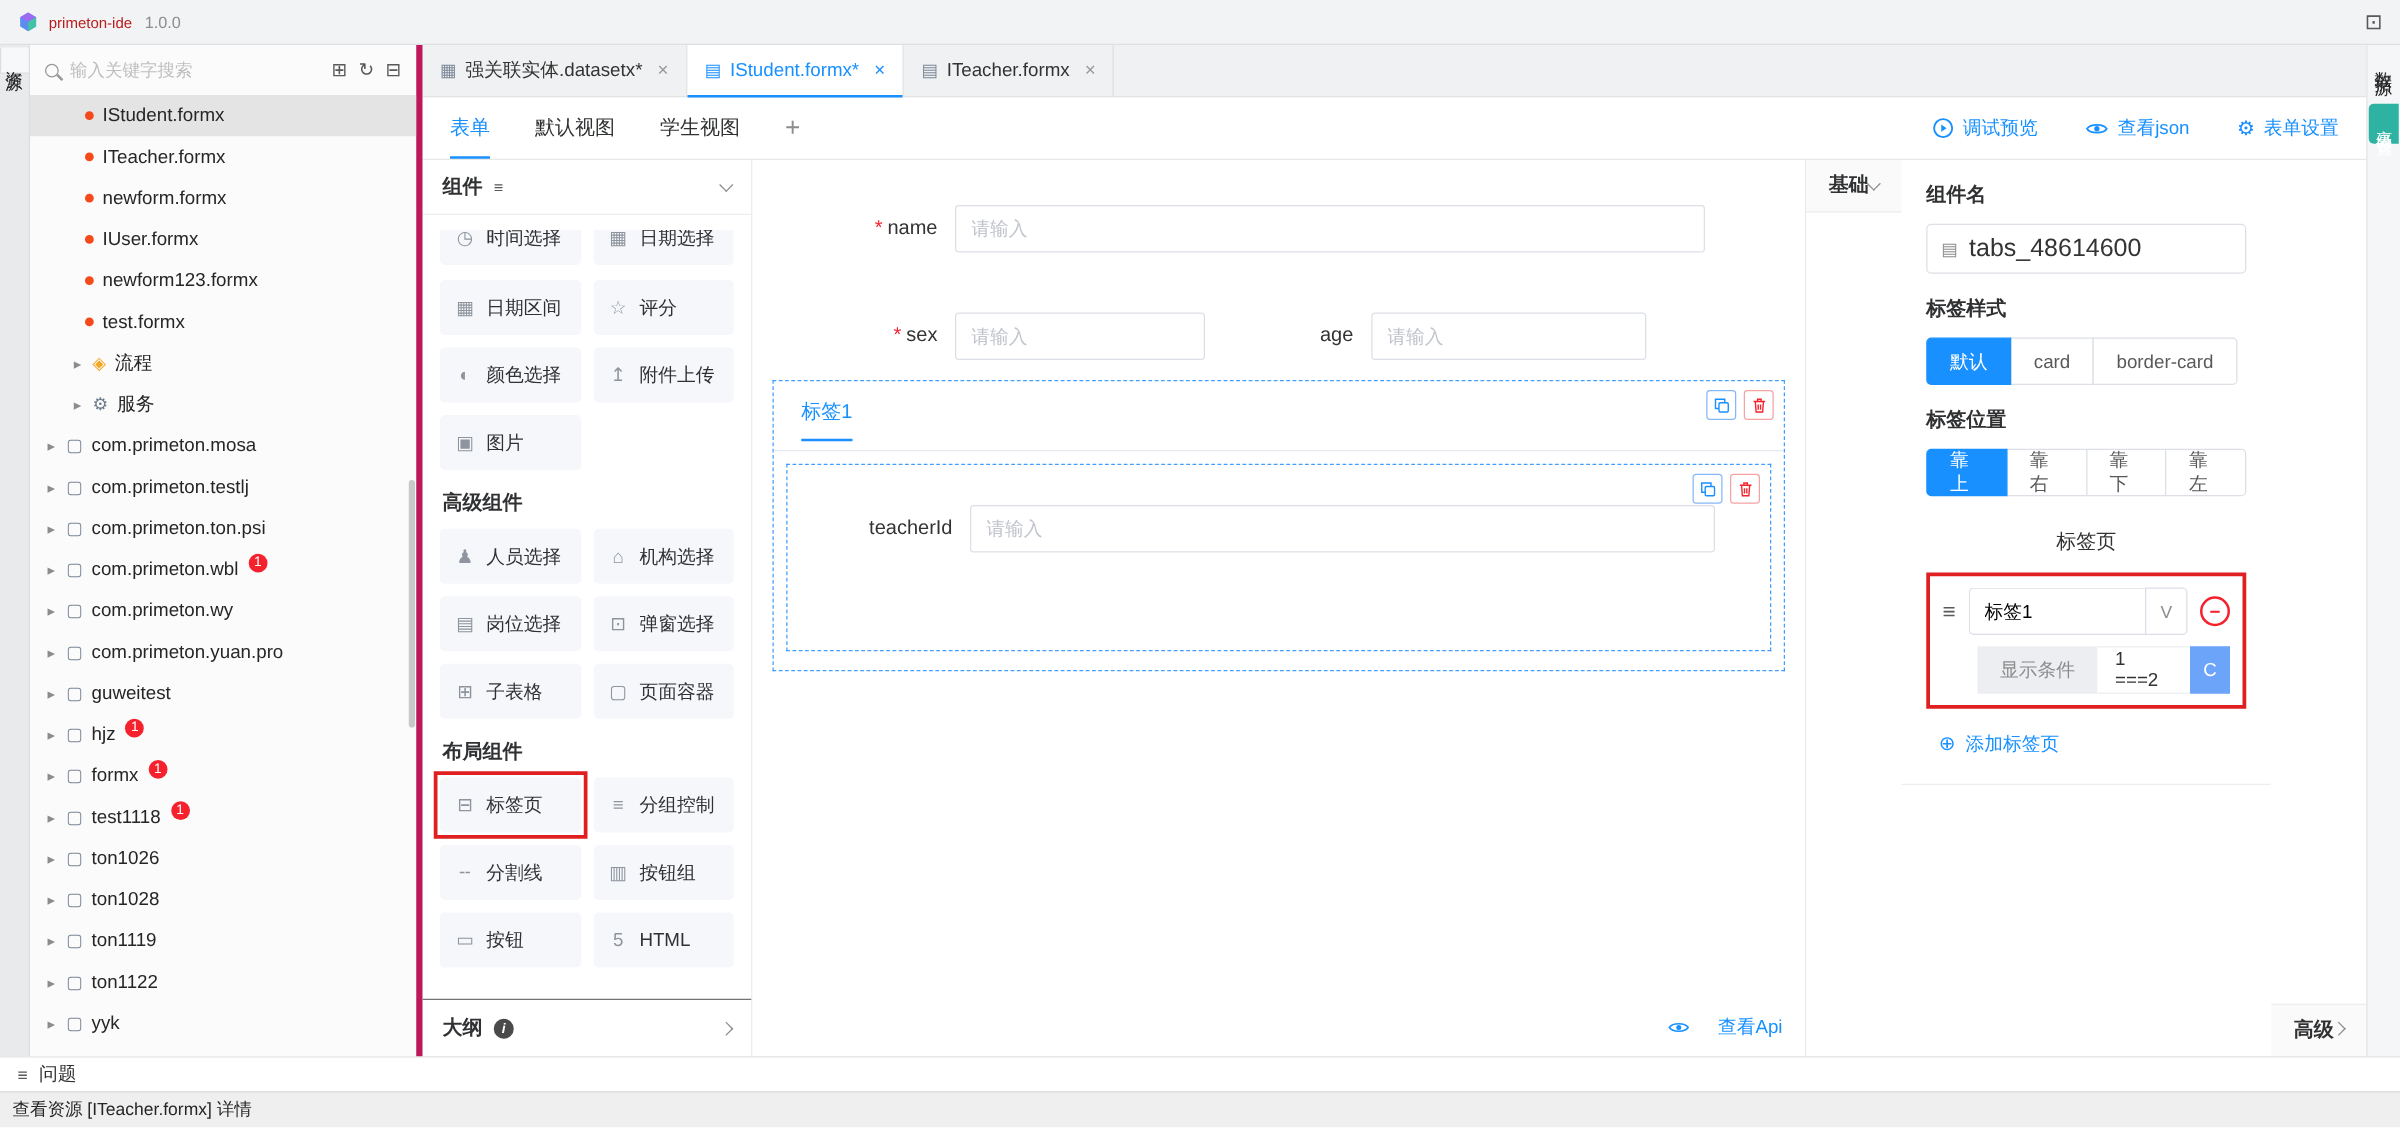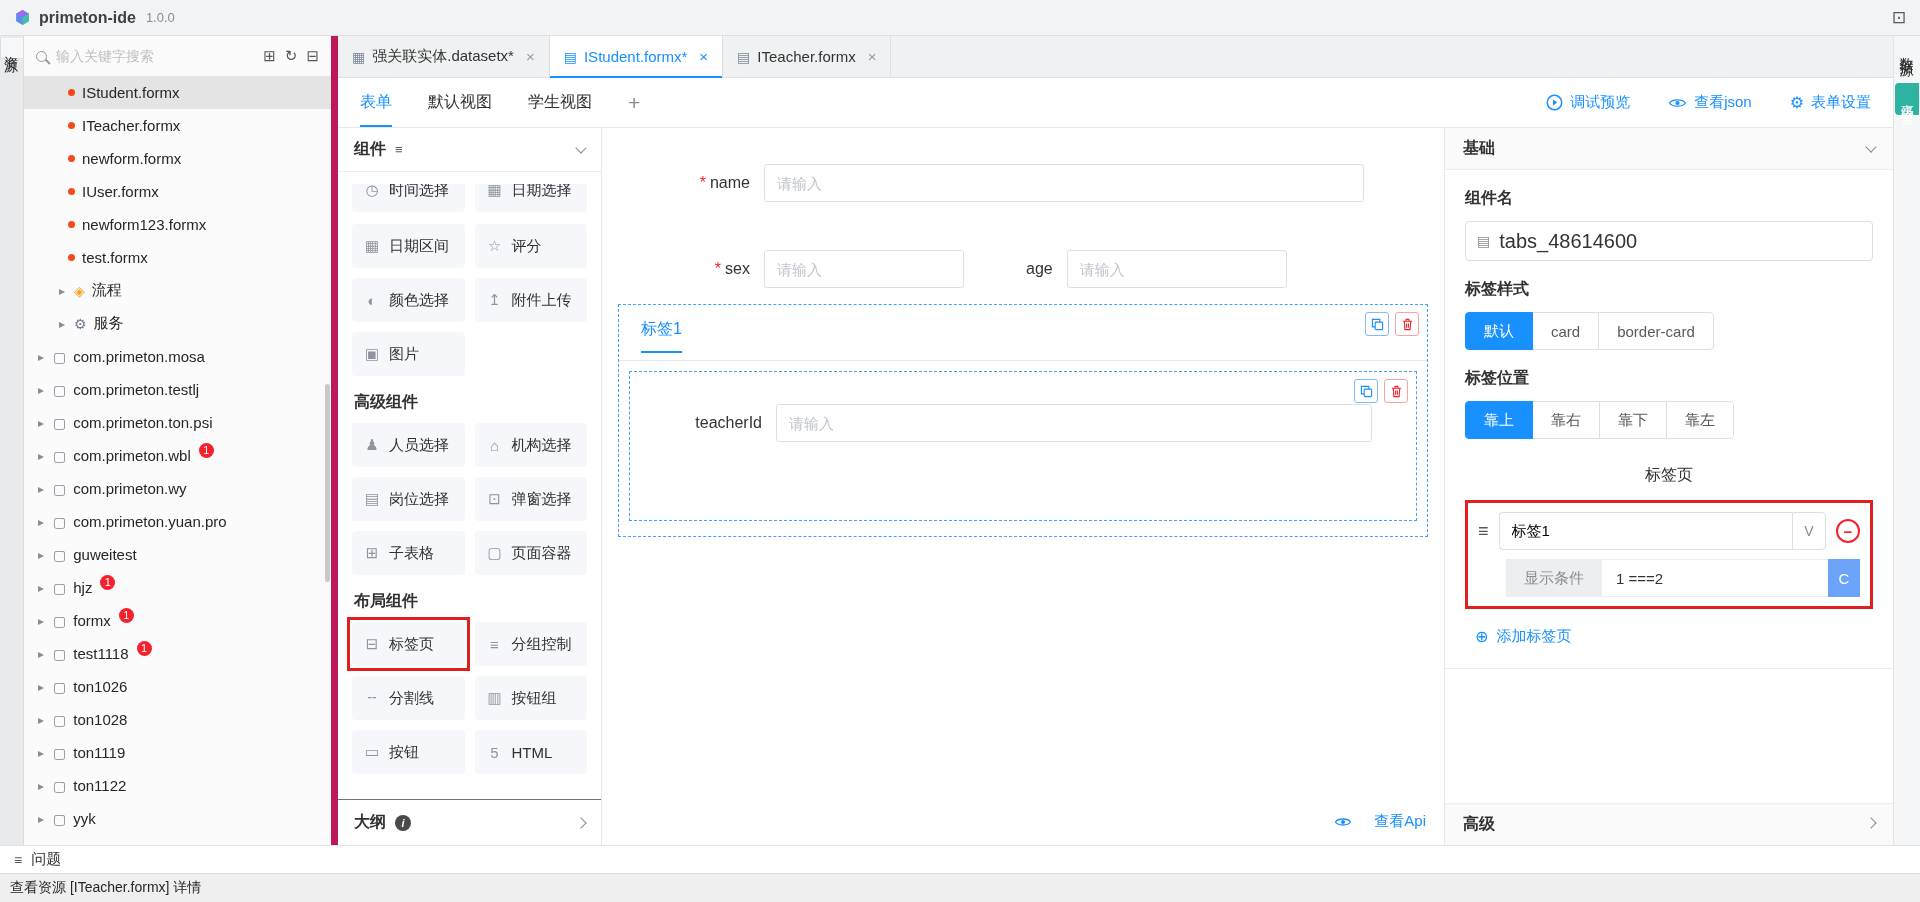--- a/index.html
+++ b/index.html
@@ -1,30 +1,30 @@
 <!DOCTYPE html>
 <html><head>
 <meta charset="utf-8">
 <style>
   *{box-sizing:border-box;margin:0;padding:0}
   html,body{width:1920px;height:902px;overflow:hidden}
   body{font-family:"Liberation Sans","DejaVu Sans",sans-serif;font-size:15px;color:#303133;background:#fff}
   .app{display:flex;flex-direction:column;height:100%}
   
   .topbar{height:36px;background:#f2f3f5;border-bottom:1px solid #e0e0e0;display:flex;align-items:center;padding:0 14px;gap:8px;flex:none}
-  .app-title{font-weight:bold;font-size:16px;color:#404040}
+  .app-title{font-weight:normal;font-size:12px;color:#b91c1c}
   .app-version{color:#8c8c8c;font-size:13px;margin-left:2px}
   .topbar .spacer{flex:1}
   .win-icon{color:#595959;font-size:17px}
   
   .main{flex:1;display:flex;min-height:0}
   .left-rail{width:24px;background:#e9eaec;border-right:1px solid #ddd;display:flex;flex-direction:column;align-items:center;padding-top:2px;flex:none}
   .rail-tab{writing-mode:vertical-rl;letter-spacing:3px;font-size:14px;color:#262626;background:#f7f8fa;border:1px solid #ddd;border-top:none;padding:7px 2px}
   
-  .sidebar{width:314px;background:#fbfbfb;border-right:7px solid #be185d;display:flex;flex-direction:column;position:relative;flex:none}
+  .sidebar{width:314px;background:#fbfbfb;border-right:5px solid #be185d;display:flex;flex-direction:column;position:relative;flex:none}
   .search-row{height:40px;display:flex;align-items:center;padding:0 12px;gap:9px;flex:none}
   .mag{width:11px;height:11px;border:1.5px solid #999;border-radius:50%;position:relative;flex:none}
   .mag::after{content:"";position:absolute;width:6px;height:1.5px;background:#999;transform:rotate(45deg);right:-5px;bottom:-2px}
   .search-input{flex:1;border:none;background:transparent;font-size:14px;outline:none;color:#333;min-width:0}
   .search-input::placeholder{color:#bfbfbf}
   .tool-ic{color:#595959;font-size:15px;cursor:pointer;flex:none}
   .tree{flex:1;overflow:hidden;font-size:15px}
   .trow{height:33px;display:flex;align-items:center;gap:7px;color:#262626;white-space:nowrap;cursor:pointer}
   .trow.sel{background:#e4e4e4}
   .trow.file{padding-left:44px}
@@ -79,33 +79,33 @@
   .frow{display:flex;align-items:center;margin-bottom:48px;padding-left:32px}
   .frow.tight{margin-bottom:16px}
   .flabel{width:130px;text-align:right;font-size:16px;color:#333;padding-right:14px;flex:none;white-space:nowrap}
   .req{color:#f5222d;margin-right:4px}
   .finput{height:38px;border:1px solid #dcdfe6;border-radius:3px;padding:0 12px;font-size:15px;color:#333;background:#fff;outline:none}
   .finput::placeholder{color:#c0c4cc}
   .w-name{width:600px}
   .w-sex{width:200px}
   .w-age{width:220px}
   .w-teacher{width:596px}
-  .age-label{margin-left:62px;width:auto}
+  .age-label{margin-left:92px;width:auto}
   .tabs-widget{margin:0 16px;border:1px dashed #409eff;position:relative;height:233px;flex:none}
   .widget-acts{position:absolute;top:7px;right:8px;display:flex;gap:6px;z-index:2}
   .act-btn{width:24px;height:24px;border-radius:3px;background:#fff;display:flex;align-items:center;justify-content:center;border:1px solid;cursor:pointer}
   .act-copy{border-color:#85b8f8}
   .act-del{border-color:#f5a3a3}
   .tw-header{padding:14px 0 0 22px;position:relative;border-bottom:1px solid #e4e7ed;height:56px}
   .tw-tab{display:inline-block;color:#1890ff;font-size:16px;padding-bottom:11px;border-bottom:2px solid #1890ff;cursor:pointer}
   .inner-widget{margin:10px;border:1px dashed #409eff;height:150px;position:relative;padding-top:32px}
   .frow.inner{padding-left:16px;margin-bottom:0}
   .view-api{margin-top:auto;align-self:flex-end;padding:14px 18px;color:#1890ff;font-size:15px;display:flex;gap:22px;align-items:center;cursor:pointer}
   
-  .inspector{width:448px;display:flex;flex-direction:column;flex:none;background:#fff}
+  .inspector{width:448px;display:flex;flex-direction:row;flex:none;background:#fff}
   .sec-head{height:42px;background:#fafafa;border-bottom:1px solid #ededed;display:flex;align-items:center;padding:0 18px;font-size:16px;font-weight:bold;flex:none;cursor:pointer}
   .sec-head .chev{margin-left:auto;margin-top:-3px}
   .sec-head.foot{border-top:1px solid #ededed;border-bottom:none;margin-top:auto}
   .insp-body{flex:1;padding:0 20px;overflow:hidden}
   .plabel{font-size:16px;font-weight:bold;margin:18px 0 12px}
   .insp-input{display:flex;align-items:center;height:40px;border:1px solid #dcdfe6;border-radius:4px;padding:0 11px;gap:9px}
   .iic{color:#8c8c8c;font-size:14px}
   .insp-input input{border:none;outline:none;flex:1;font-size:20px;color:#333;min-width:0;background:transparent}
   .seg{display:inline-flex}
   .sbtn{height:38px;padding:0 18px;background:#fff;border:1px solid #dcdfe6;color:#595959;font-size:15px;margin-left:-1px;display:flex;align-items:center;cursor:pointer;position:relative}

